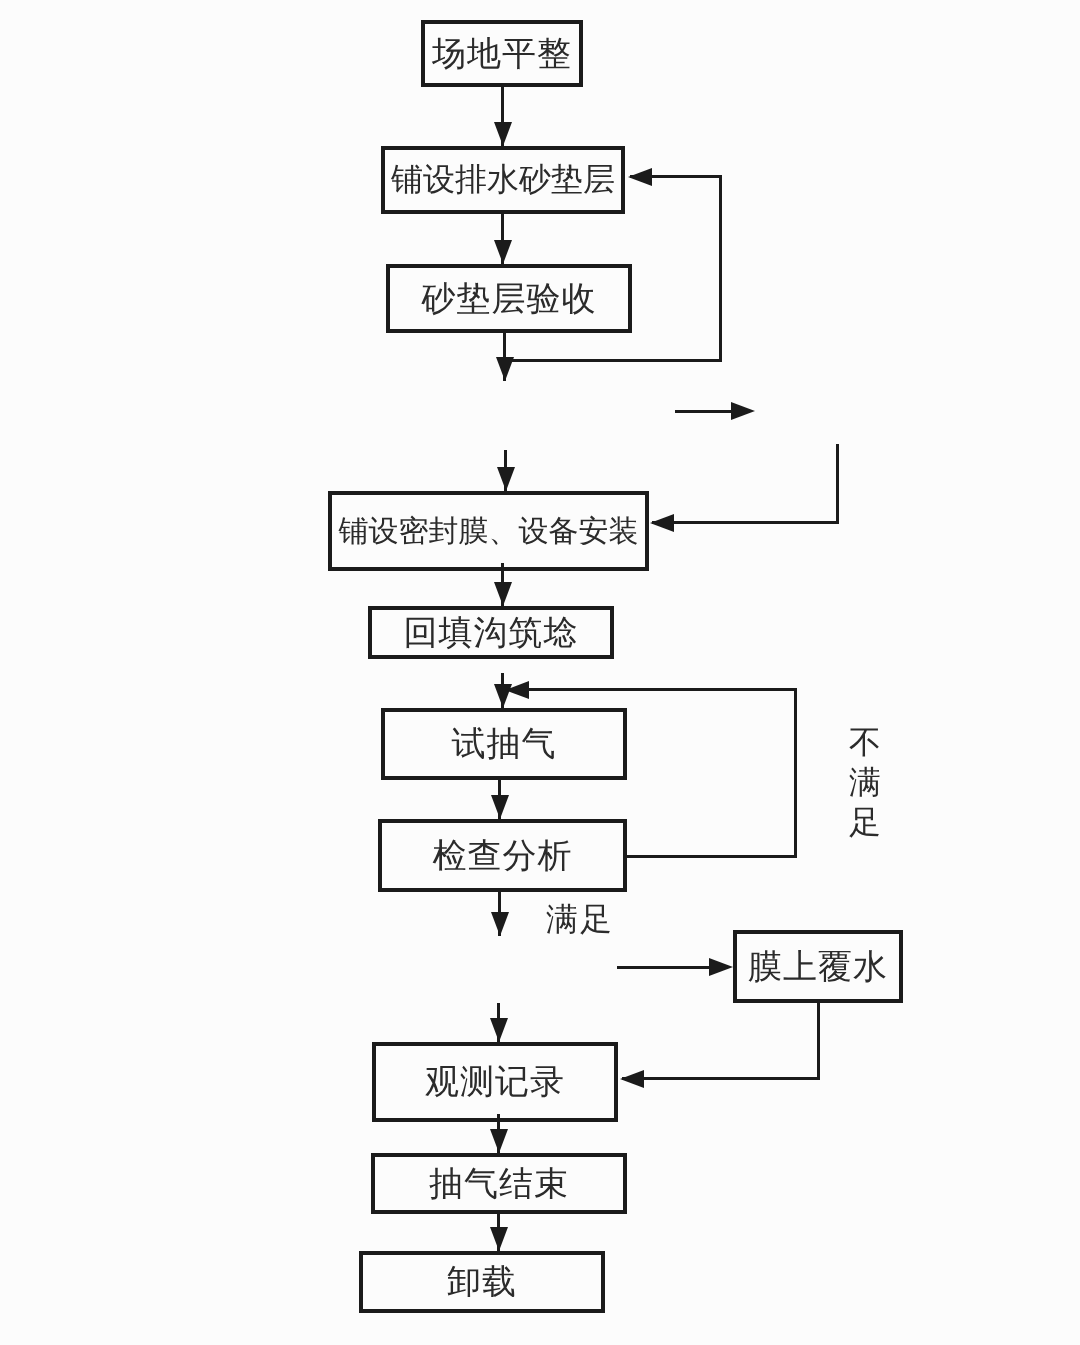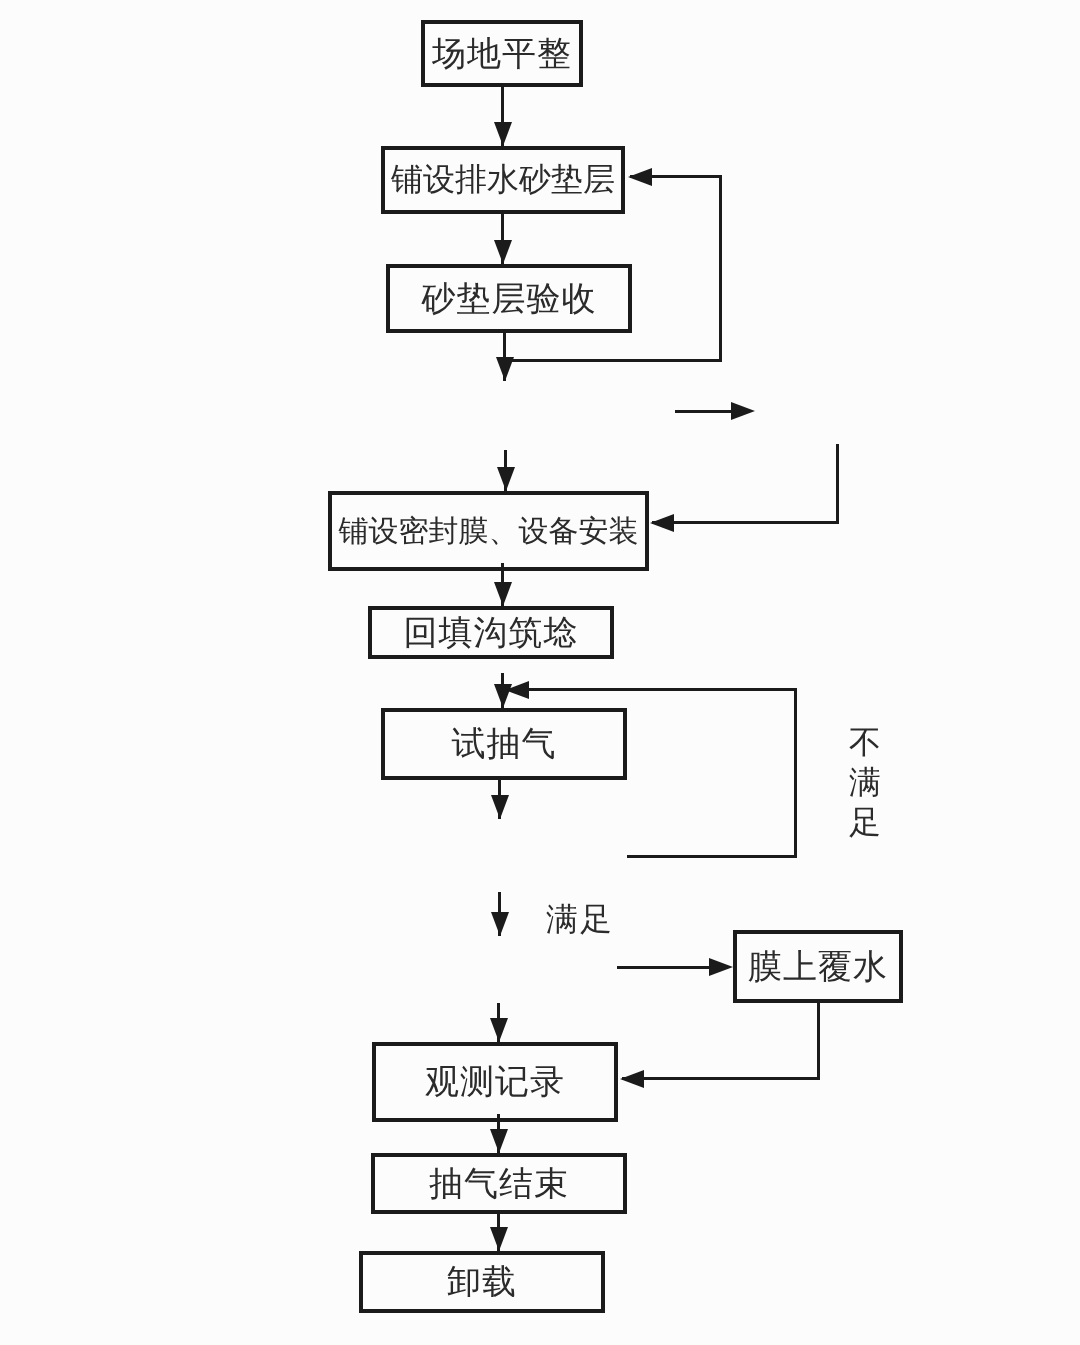--- a/index.html
+++ b/index.html
@@ -67,20 +67,21 @@
   <div class="node" style="left:386px;top:264px;width:246px;height:69px">砂垫层验收</div>
 
 
 
   <div class="node small" style="left:328px;top:491px;width:321px;height:80px">铺设密封膜、设备安装</div>
 
   <div class="node" style="left:368px;top:606px;width:246px;height:53px">回填沟筑埝</div>
 
   <div class="node" style="left:381px;top:708px;width:246px;height:72px">试抽气</div>
 
+  <div class="node" style="left:378px;top:819px;width:249px;height:73px">检查分析</div>
 
 
   <div class="node" style="left:733px;top:930px;width:170px;height:73px">膜上覆水</div>
 
   <div class="node" style="left:372px;top:1042px;width:246px;height:80px">观测记录</div>
 
   <div class="node" style="left:371px;top:1153px;width:256px;height:61px">抽气结束</div>
 
   <div class="node" style="left:359px;top:1251px;width:246px;height:62px">卸载</div>
 

